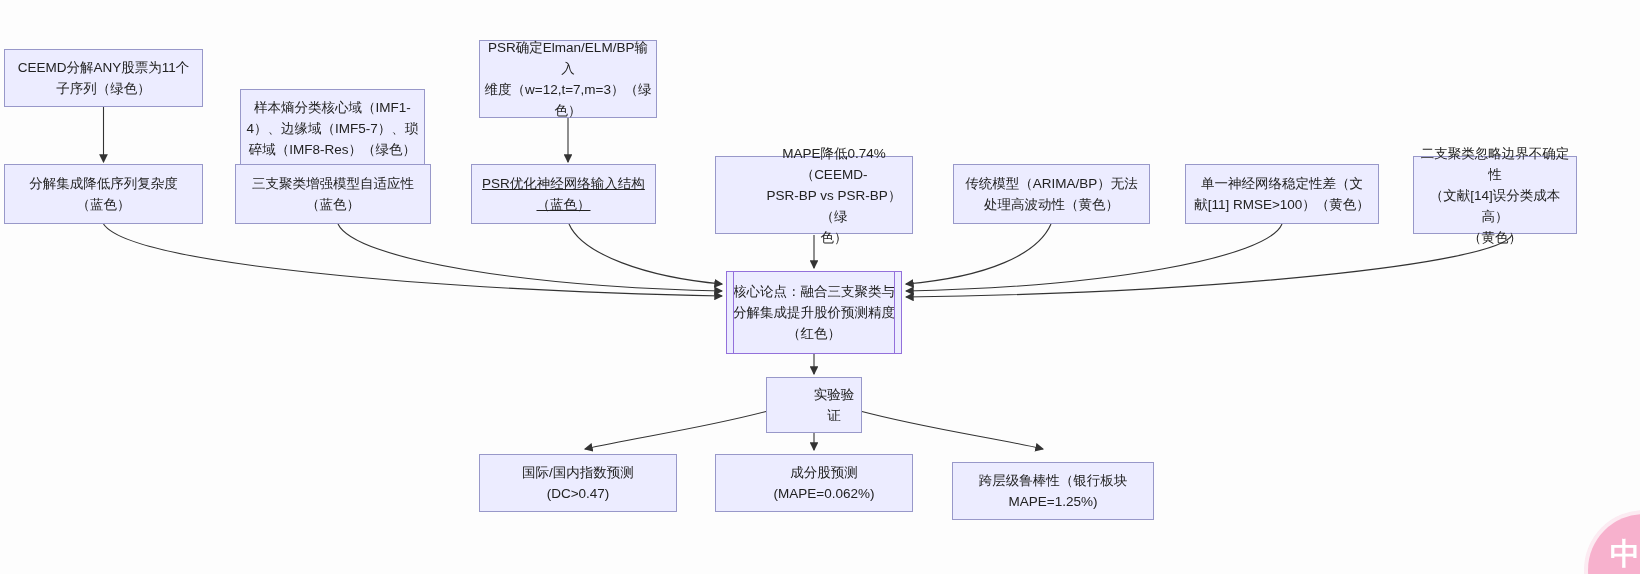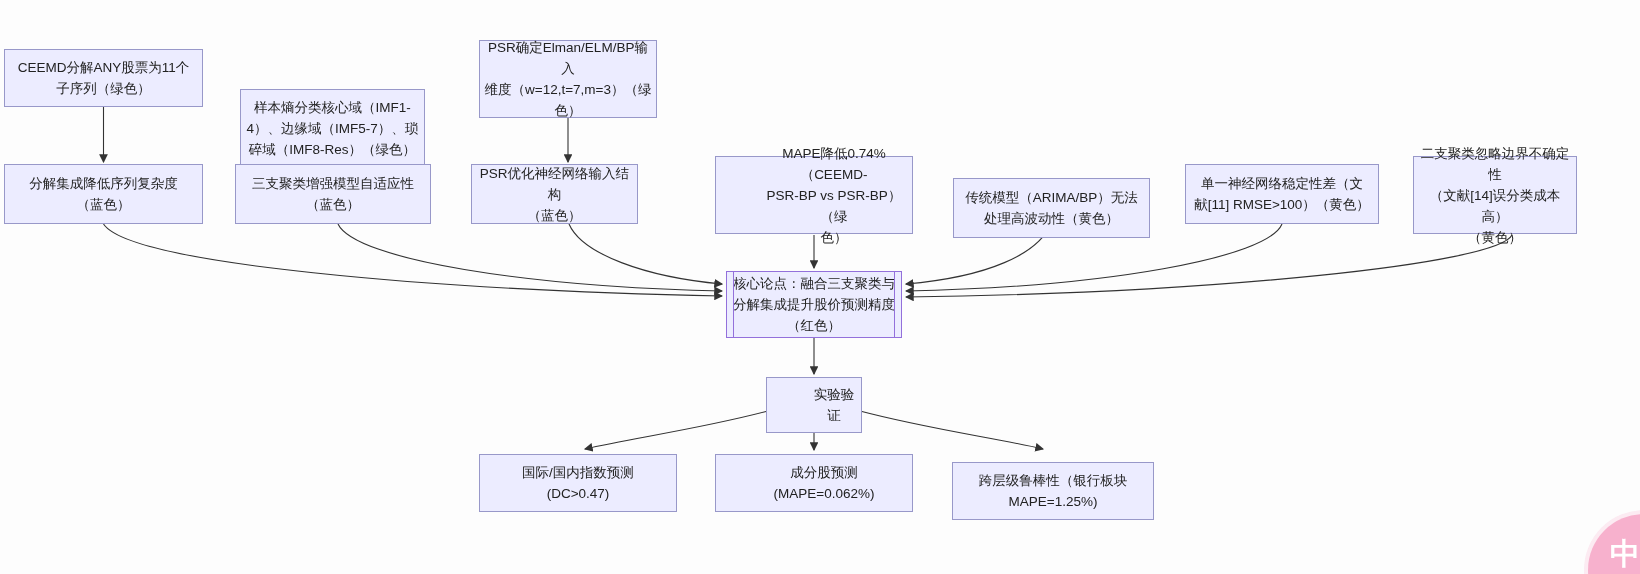--- a/index.html
+++ b/index.html
@@ -77,33 +77,33 @@
       <div class="node" style="left: 240px; top: 41px; width: 185px; height: 78px; margin-top: 48px;">样本熵分类核心域（IMF1-
 4）、边缘域（IMF5-7）、琐
 碎域（IMF8-Res）（绿色）</div>
       <div class="node" style="left: 479px; top: 40px; width: 178px; height: 78px;">PSR确定Elman/ELM/BP输入
 维度（w=12,t=7,m=3）（绿
 色）</div>
       <div class="node" style="left: 4px; top: 164px; width: 199px; height: 60px;">分解集成降低序列复杂度
 （蓝色）</div>
       <div class="node" style="left: 235px; top: 164px; width: 196px; height: 60px;">三支聚类增强模型自适应性
 （蓝色）</div>
-      <div class="node" style="left: 471px; top: 164px; width: 167px; height: 60px;">PSR优化神经网络输入结构
+      <div class="node" style="left: 471px; top: 164px; width: 185px; height: 60px; text-decoration: underline;">PSR优化神经网络输入结构
 （蓝色）</div>
       <div class="node" style="left: 715px; top: 156px; width: 198px; height: 78px; padding-left: 44px;">MAPE降低0.74%（CEEMD-
 PSR-BP vs PSR-BP）（绿
 色）</div>
-      <div class="node" style="left: 953px; top: 164px; width: 197px; height: 60px; margin-top: 14px;">传统模型（ARIMA/BP）无法
+      <div class="node" style="left: 953px; top: 164px; width: 197px; height: 60px;">传统模型（ARIMA/BP）无法
 处理高波动性（黄色）</div>
       <div class="node" style="left: 1185px; top: 164px; width: 194px; height: 60px;">单一神经网络稳定性差（文
 献[11] RMSE&gt;100）（黄色）</div>
       <div class="node" style="left: 1413px; top: 156px; width: 164px; height: 78px;">二支聚类忽略边界不确定性
 （文献[14]误分类成本高）
 （黄色）</div>
-      <div class="node core" style="left: 726px; top: 271px; width: 176px; height: 67px;">核心论点：融合三支聚类与
+      <div class="node core" style="left: 726px; top: 271px; width: 176px; height: 83px;">核心论点：融合三支聚类与
 分解集成提升股价预测精度
 （红色）</div>
       <div class="node" style="left: 766px; top: 377px; width: 96px; height: 56px; padding-left: 44px;">实验验证</div>
       <div class="node" style="left: 479px; top: 454px; width: 198px; height: 58px;">国际/国内指数预测
 (DC&gt;0.47)</div>
       <div class="node" style="left: 715px; top: 454px; width: 198px; height: 58px; padding-left: 24px;">成分股预测
 (MAPE=0.062%)</div>
       <div class="node" style="left: 952px; top: 462px; width: 202px; height: 58px;">跨层级鲁棒性（银行板块
 MAPE=1.25%)</div>
     </div>

